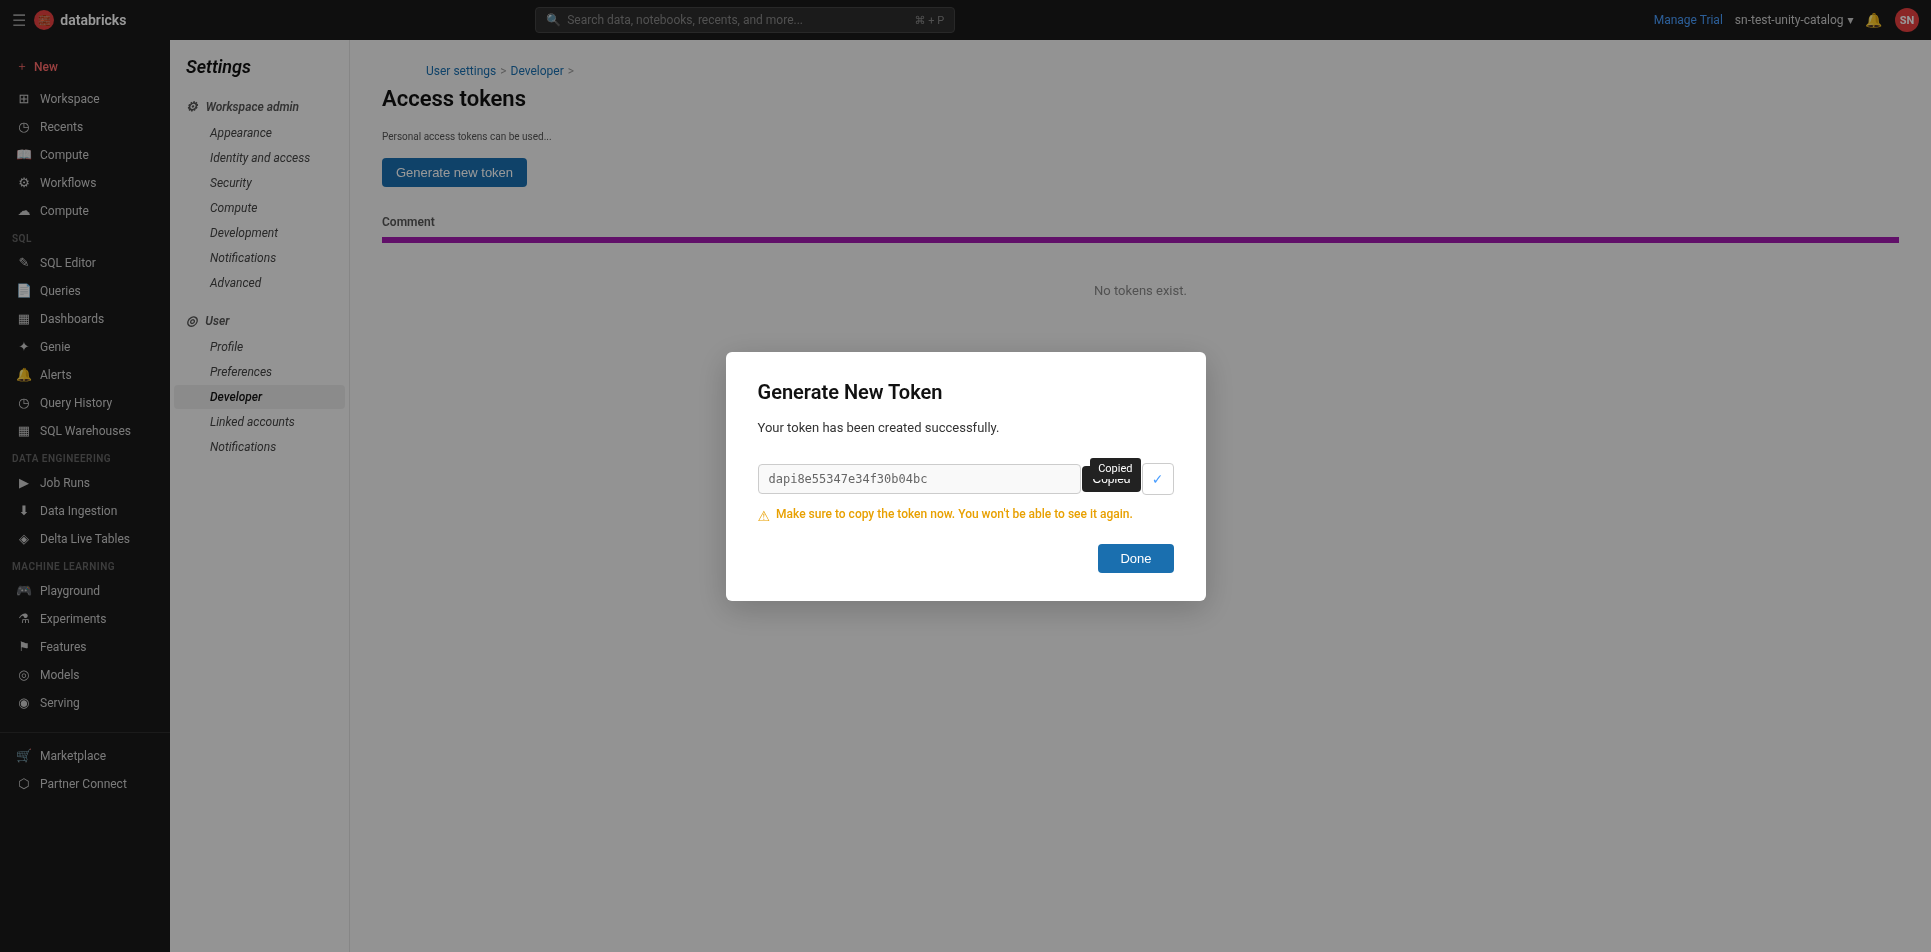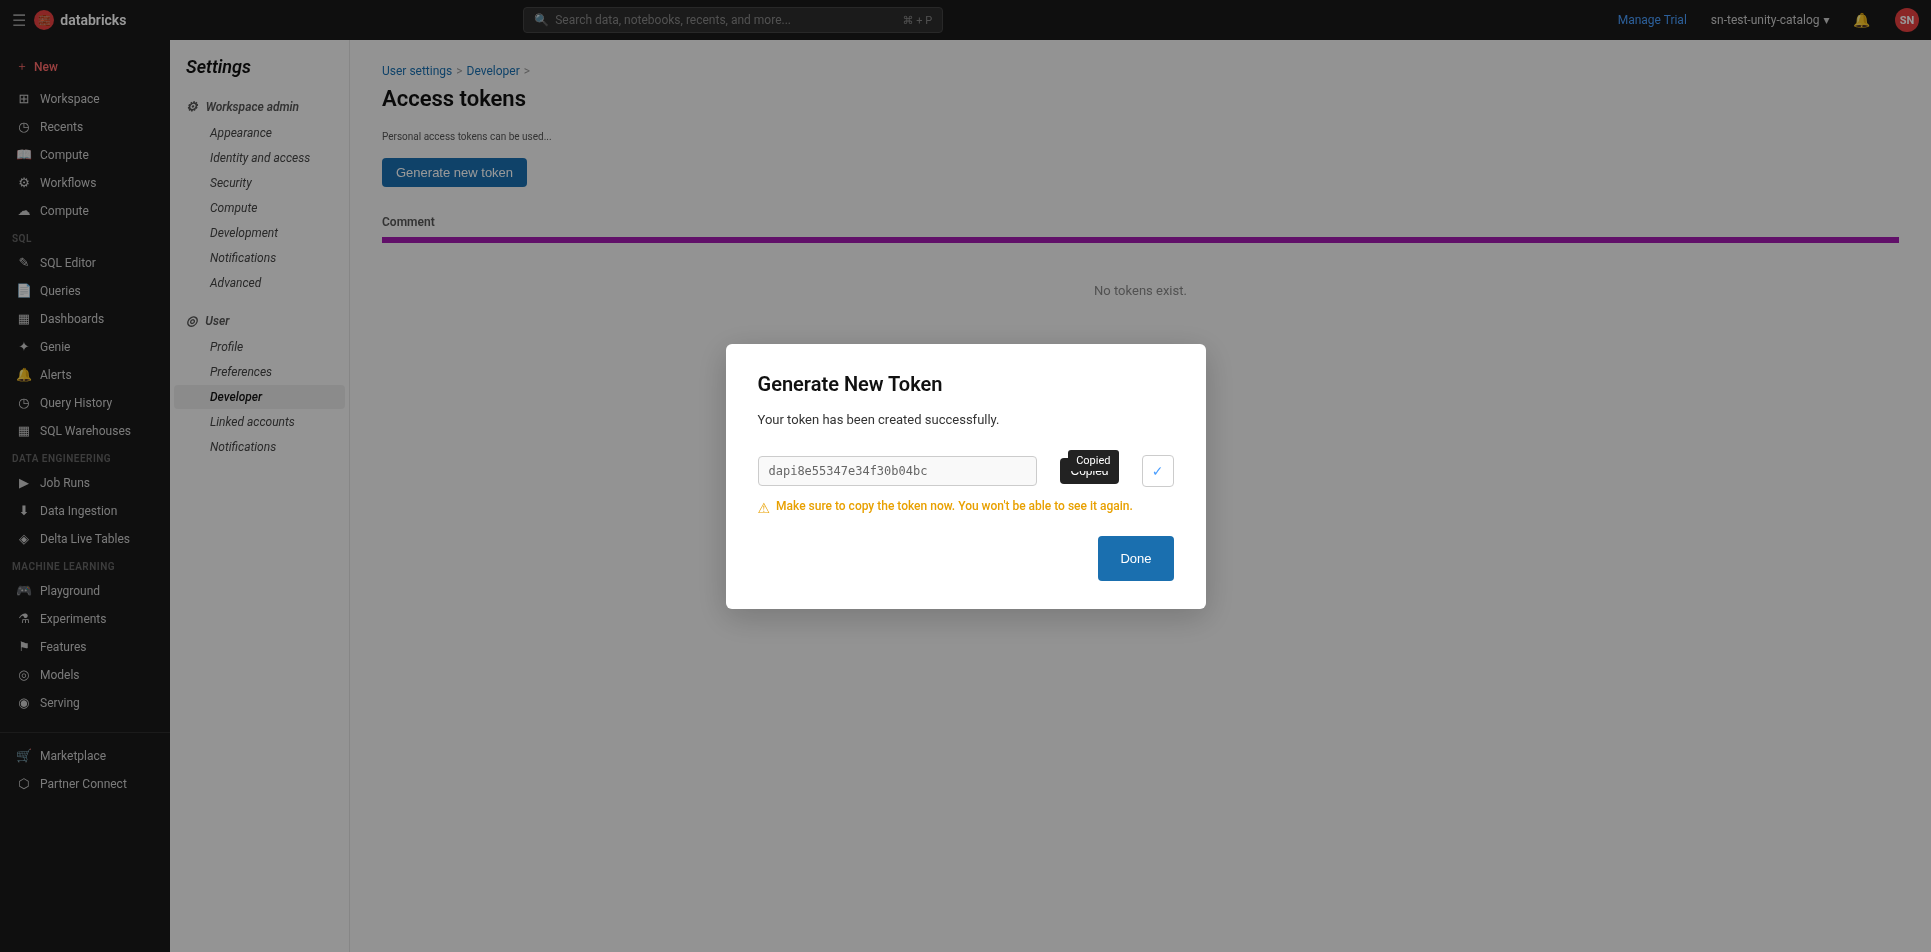--- a/index.html
+++ b/index.html
@@ -8,21 +8,21 @@
     
     .topbar { position: fixed; top: 0; left: 0; right: 0; height: 40px; background: #1a1a1a; display: flex; align-items: center; padding: 0 12px; z-index: 100; gap: 8px; }
     .topbar-left { display: flex; align-items: center; gap: 8px; min-width: 170px; }
     .hamburger { color: #999; cursor: pointer; font-size: 16px; }
     .brand { display: flex; align-items: center; gap: 6px; color: #fff; font-weight: 600; font-size: 14px; }
     .brand-logo { width: 20px; height: 20px; background: #e84040; border-radius: 50%; display: flex; align-items: center; justify-content: center; color: #fff; font-size: 10px; font-weight: bold; }
     .topbar-search { flex: 1; max-width: 420px; margin: 0 auto; }
     .search-box { width: 100%; background: #2d2d2d; border: 1px solid #444; border-radius: 4px; padding: 5px 10px; color: #aaa; font-size: 12px; display: flex; align-items: center; gap: 6px; cursor: pointer; }
     .search-box span { color: #888; }
     .search-shortcut { margin-left: auto; font-size: 11px; color: #666; }
-    .topbar-right { display: flex; align-items: center; gap: 24px; margin-left: auto; }
+    .topbar-right { display: flex; align-items: center; gap: 12px; margin-left: auto; }
     .manage-trial { color: #4a9eff; font-size: 12px; cursor: pointer; }
     .workspace-name { color: #ccc; font-size: 12px; cursor: pointer; display: flex; align-items: center; gap: 4px; }
     .notif-icon { color: #aaa; font-size: 14px; cursor: pointer; }
     .avatar { width: 24px; height: 24px; background: #e84040; border-radius: 50%; display: flex; align-items: center; justify-content: center; color: #fff; font-size: 11px; font-weight: bold; cursor: pointer; }
 
     
     .app { display: flex; width: 100%; padding-top: 40px; height: 100vh; }
 
     
     .sidebar { width: 170px; background: #1a1a1a; height: 100%; overflow-y: auto; padding: 8px 0; flex-shrink: 0; }
@@ -34,47 +34,47 @@
     
     .settings-sidebar { width: 180px; background: #f7f7f7; border-right: 1px solid #e0e0e0; height: 100%; overflow-y: auto; padding: 16px 0; flex-shrink: 0; font-style: italic; }
     .settings-title { font-size: 18px; font-weight: 600; padding: 0 16px 16px; color: #111; }
     .settings-section-header { display: flex; align-items: center; gap: 8px; padding: 6px 16px; color: #555; font-size: 12px; font-weight: 600; }
     .settings-section-header .icon { font-size: 13px; }
     .settings-item { padding: 5px 16px 5px 36px; color: #444; cursor: pointer; font-size: 12px; border-radius: 4px; margin: 1px 4px; }
     .settings-item.active { background: #e8e8e8; color: #111; font-weight: 500; }
 
     
     .main { flex: 1; background: #f5f5f5; overflow-y: auto; padding: 24px 32px; position: relative; }
-    .breadcrumb { font-size: 12px; color: #666; margin-bottom: 8px; display: flex; align-items: flex-start; gap: 4px; }
+    .breadcrumb { font-size: 12px; color: #666; margin-bottom: 8px; display: flex; align-items: flex-start; gap: 4px; margin-left: 44px; }
     .breadcrumb a { color: #1a6faf; cursor: pointer; }
     .breadcrumb .sep { color: #999; }
     .page-title { font-size: 22px; font-weight: 600; color: #111; margin-bottom: 20px; }
     .section-desc { font-size: 10px; color: #555; margin-bottom: 16px; }
     .generate-btn { background: #1a6faf; color: #fff; border: none; border-radius: 4px; padding: 7px 14px; font-size: 13px; cursor: pointer; font-weight: 500; }
     .table-header { display: flex; border-bottom: 6px solid #a21caf; padding: 8px 0; font-size: 12px; font-weight: 600; color: #555; margin-top: 20px; }
     .col-comment { flex: 1; }
     .col-expiration { flex: 1; text-align: right; }
     .no-tokens { color: #888; font-size: 13px; text-align: center; padding: 40px; }
 
     
     .overlay { position: fixed; top: 0; left: 0; right: 0; bottom: 0; background: rgba(0,0,0,0.4); z-index: 200; display: flex; align-items: center; justify-content: center; }
 
     
     .modal { background: #fff; border-radius: 6px; padding: 28px 32px; width: 480px; position: relative; box-shadow: 0 8px 32px rgba(0,0,0,0.2); }
     .modal-title { font-size: 20px; font-weight: 600; color: #111; margin-bottom: 16px; }
     .modal-success-msg { font-size: 13px; color: #333; margin-bottom: 28px; }
-    .token-row { display: flex; align-items: center; gap: 23px; margin-bottom: 12px; }
+    .token-row { display: flex; align-items: center; gap: 1px; margin-bottom: 12px; }
     .token-input { flex: 1; border: 1px solid #ccc; border-radius: 4px; padding: 7px 10px; font-size: 12px; color: #666; background: #f9f9f9; font-family: monospace; }
     .copy-btn { background: #222; color: #fff; border: none; border-radius: 4px; padding: 6px 10px; font-size: 12px; cursor: pointer; white-space: nowrap; }
     .copy-check { display: flex; align-items: center; justify-content: center; width: 32px; height: 32px; border: 1px solid #ccc; border-radius: 4px; color: #4a9eff; font-size: 14px; cursor: pointer; }
     .warning-row { display: flex; align-items: flex-start; gap: 6px; margin-bottom: 20px; }
     .warning-icon { color: #e8a000; font-size: 14px; margin-top: 1px; }
     .warning-text { font-size: 12px; color: #e8a000; font-weight: 500; }
     .modal-footer { display: flex; justify-content: flex-end; }
-    .done-btn { background: #1a6faf; color: #fff; border: none; border-radius: 4px; padding: 15px 22px; font-size: 13px; cursor: pointer; font-weight: 500; }
+    .done-btn { background: #1a6faf; color: #fff; border: none; border-radius: 4px; padding: 7px 22px; font-size: 13px; cursor: pointer; font-weight: 500; }
     .copied-tooltip { position: absolute; top: -8px; right: 0; background: #222; color: #fff; font-size: 11px; padding: 4px 8px; border-radius: 3px; }
     .copied-tooltip-container { position: relative; }
   </style>
 </head>
 <body>
 
 <div class="topbar">
   <div class="topbar-left">
     <span class="hamburger">☰</span>
     <div class="brand">

